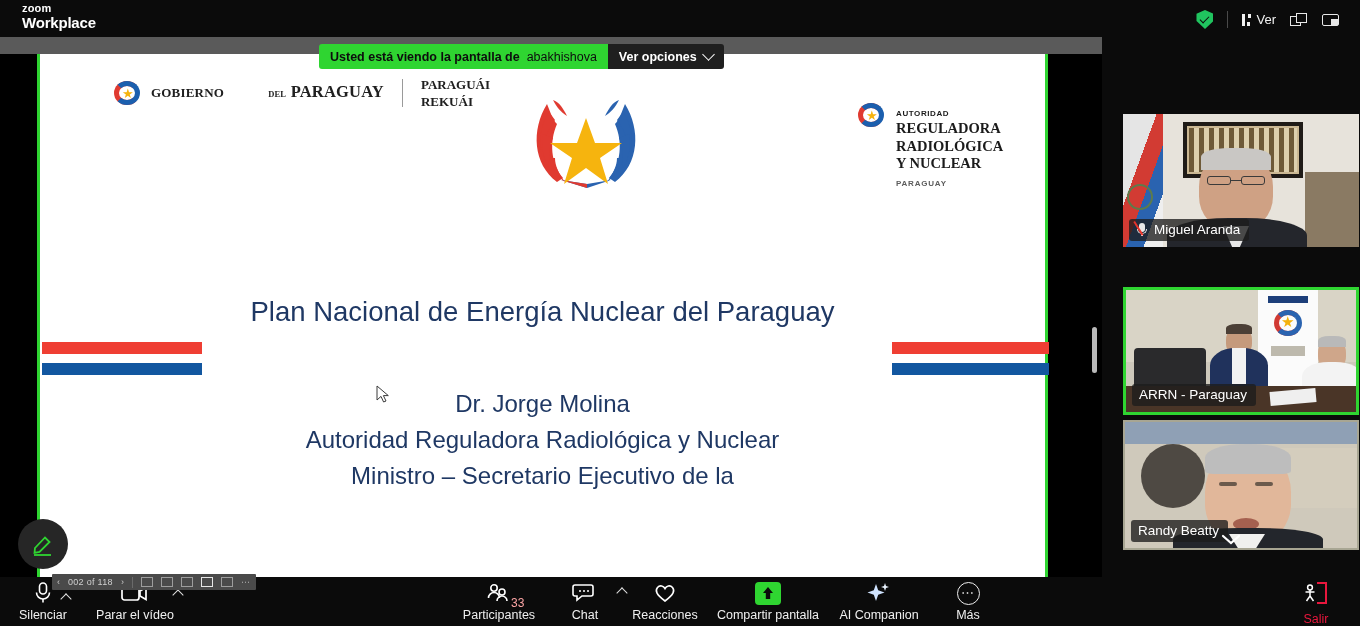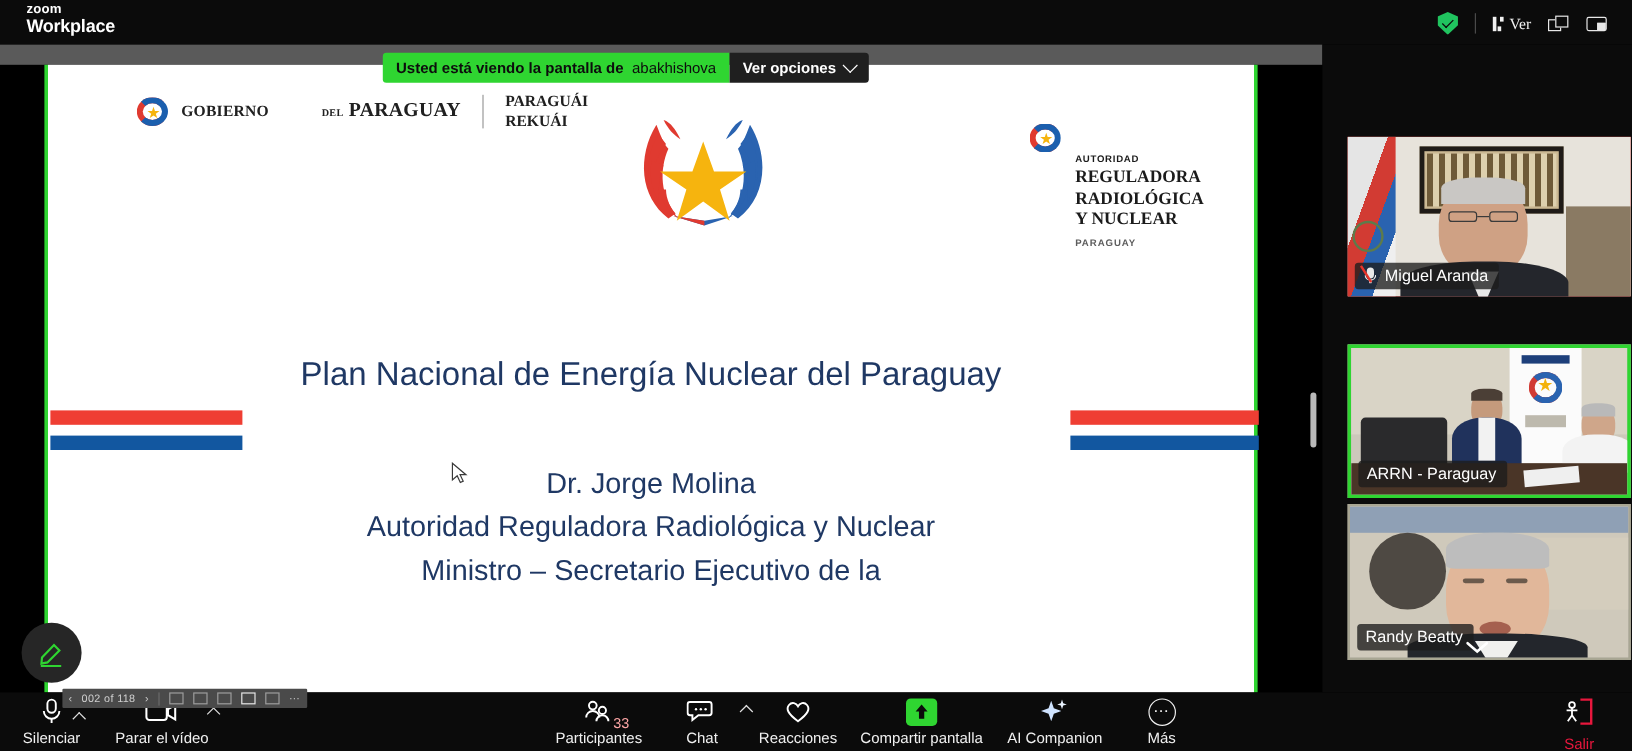--- a/index.html
+++ b/index.html
@@ -12,21 +12,21 @@
   #app { position: relative; width: 1360px; height: 626px; background: #000; }
 
   
   .topbar {
     position: absolute; left: 0; top: 0; width: 1360px; height: 37px;
     background: #0b0b0b; z-index: 40;
   }
   .zoom-logo { position: absolute; left: 22px; top: 3px; color: #fff; line-height: 1; }
   .zoom-logo .z1 { font-size: 11px; letter-spacing: .2px; font-weight: 600; display:block; }
   .zoom-logo .z2 { font-size: 15px; font-weight: 700; display:block; margin-top:1px; letter-spacing:-.2px;}
-  .top-right { position: absolute; right: 20px; top: 10px; display: flex; align-items: center; gap: 14px; font-family: Liberation Serif, serif; }
+  .top-right { position: absolute; right: 20px; top: 10px; display: flex; align-items: center; gap: 14px; }
   .shield {
     width: 17px; height: 19px; background: #20c45f; position: relative;
     clip-path: polygon(50% 0%, 100% 20%, 100% 58%, 50% 100%, 0% 58%, 0% 20%);
   }
   .shield::after {
     content: ""; position: absolute; left: 4px; top: 6px; width: 8px; height: 4px;
     border-left: 1.6px solid #0b0b0b; border-bottom: 1.6px solid #0b0b0b;
     transform: rotate(-45deg);
   }
   .tdiv { width: 1px; height: 17px; background: #4a4a4a; }
@@ -77,21 +77,21 @@
   .gov-txt .l1 { font-family: "Liberation Serif", serif; font-weight: 700; font-size: 13px; letter-spacing: .2px;}
   .gov-txt .l1 small { font-size: 8.5px; padding-left: 44px; }
   .gov-txt .l2 { font-family: "Liberation Serif", serif; font-weight: 700; font-size: 16.5px; letter-spacing: .2px; }
   .vbar { width: 1px; height: 28px; background: #9a9a9a; margin: 0 9px; }
   .gua-txt { font-family: "Liberation Serif", serif; font-weight: 700; color: #202020; line-height: 1.05; }
   .gua-txt .g1 { font-size: 13px; } .gua-txt .g2 { font-size: 13px; }
 
   .coat { position: absolute; left: 487px; top: 40px; width: 118px; height: 95px; }
 
   .logo-right { position: absolute; left: 818px; top: 48px; display: flex; align-items: flex-start; gap: 10px; }
-  .arrn-txt { color: #1b1b1b; line-height: 1.07; margin-top: 20px; }
+  .arrn-txt { color: #1b1b1b; line-height: 1.07; }
   .arrn-txt .a0 { font-family: "Liberation Sans", sans-serif; font-size: 8px; font-weight: 700; letter-spacing: .6px; }
   .arrn-txt .a1 { font-family: "Liberation Serif", serif; font-size: 14.5px; font-weight: 700; }
   .arrn-txt .a4 { font-family: "Liberation Sans", sans-serif; font-size: 8px; font-weight: 700; letter-spacing: .8px; color:#5d5d5d; margin-top:1px;}
 
   .slide-title {
     position: absolute; left: 0; top: 242px; width: 1005px; text-align: center;
     font-size: 27.5px; color: #1f3864; font-family: "Liberation Sans", sans-serif;
   }
   .bar-left  { position: absolute; left: 2px;  top: 288px; width: 160px; }
   .bar-right { position: absolute; left: 852px; top: 288px; width: 157px; }
@@ -304,21 +304,21 @@
     <span class="ic"></span>
     <span class="dots">⋯</span>
   </div>
 
   <svg class="cursor" width="14" height="20" viewBox="0 0 14 20">
     <path d="M1 1 L1 15 L5 11.4 L7.6 17 L10 16 L7.4 10.6 L12.3 10.6 Z" fill="#fff" stroke="#3a3a3a" stroke-width="1"></path>
   </svg>
 
   <div class="vstrip">
 
-    <div class="tile" style="top:77px;height:133px;background:#ef4444;">
+    <div class="tile" style="top:77px;height:133px;background:#8b5cf6;">
       <div class="ph">
         <div style="position:absolute;inset:0;background:#e7e3db;"></div>
         <div style="position:absolute;left:0;top:0;width:40px;height:133px;background:linear-gradient(110deg,#e5e5e5 0 38%,#d23b33 38% 58%,#2a63b0 58% 78%,#efefef 78% 100%);"></div>
         <div style="position:absolute;left:4px;top:70px;width:26px;height:26px;border-radius:50%;border:2px solid #5d7b4b;"></div>
         <div style="position:absolute;left:60px;top:8px;width:120px;height:56px;background:#cbb893;border:4px solid #1f1b17;"></div>
         <div style="position:absolute;left:66px;top:14px;width:108px;height:44px;background:repeating-linear-gradient(90deg,#6e5a38 0 5px,#ddd0ae 5px 10px);"></div>
         <div style="position:absolute;left:182px;top:58px;width:54px;height:75px;background:#8a7a63;"></div>
         <div class="head" style="left:76px;top:36px;width:74px;height:80px;background:#cfa184;"></div>
         <div style="position:absolute;left:78px;top:34px;width:70px;height:22px;background:#c9c7c4;border-radius:40% 40% 0 0;"></div>
         <div style="position:absolute;left:84px;top:62px;width:24px;height:9px;border:1.4px solid #3a3a3a;border-radius:3px;"></div>

